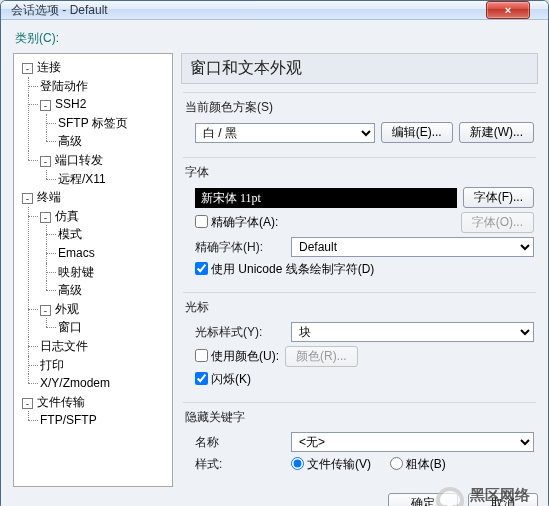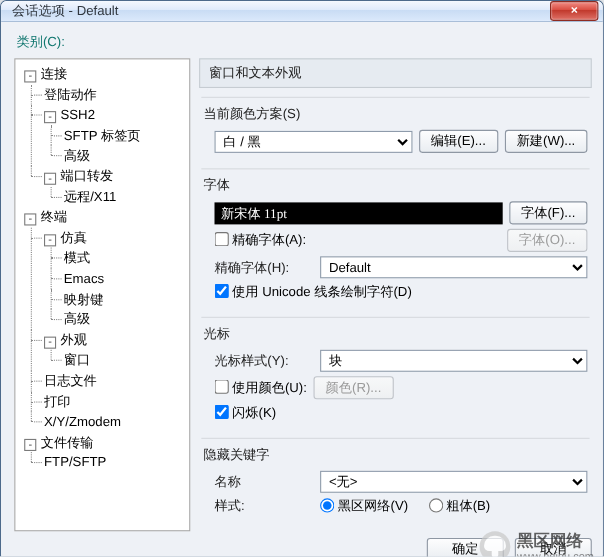--- a/index.html
+++ b/index.html
@@ -22,21 +22,21 @@
     box-shadow: 0 0 8px rgba(0,0,0,.25);
     display: flex;
     flex-direction: column;
   }
   .titlebar {
     height: 28px;
     background: linear-gradient(#f4f8fe 0%, #dfeafb 45%, #c9dcf4 46%, #dbe9fb 100%);
     border-bottom: 1px solid #a9bed8;
     display: flex;
     align-items: center;
-    padding: 0 4px 0 10px;
+    padding: 0 18px 0 10px;
     border-radius: 5px 5px 0 0;
   }
   .titlebar .title { color: #30373f; font-size: 12px; }
   .titlebar .spacer { flex: 1; }
   .close-btn {
     width: 44px; height: 18px;
     border-radius: 3px;
     background: linear-gradient(#f18b83,#d94b3f 45%,#c1392c 46%,#df7167);
     border: 1px solid #8e2c22;
     color: #fff;
@@ -98,21 +98,21 @@
     flex: 1;
     display: flex;
     flex-direction: column;
     gap: 0;
     min-width: 0;
   }
   .section-header {
     background: #e6ebf1;
     border: 1px solid #c6ccd2;
     padding: 4px 8px;
-    font-size: 12px;
+    font-size: 16px;
     color: #222;
     margin-bottom: 8px;
   }
   .group {
     border-top: 1px solid #d6dadf;
     padding: 6px 2px 10px 2px;
     margin: 0 2px;
   }
   .group:first-of-type { border-top: none; padding-top: 0;}
   .group-title {
@@ -302,21 +302,21 @@
         <div class="group">
           <div class="group-title">隐藏关键字</div>
           <div class="row">
             <span class="lblcol">名称</span>
             <select style="flex:1">
               <option>&lt;无&gt;</option>
             </select>
           </div>
           <div class="row">
             <span class="lblcol">样式:</span>
-            <label><input type="radio" name="hs" checked="" style=""><span>黑区网络(V)</span></label>
+            <label><input type="radio" name="hs" checked="" style=""><span>文件传输(V)</span></label>
             &nbsp;&nbsp;
             <label><input type="radio" name="hs" style=""><span>粗体(B)</span></label>
           </div>
         </div>
       </div>
     </div>
 
     <div class="bottom-bar">
       <button class="btn" style="width:70px">确定</button>
       <button class="btn" style="width:70px">取消</button>

